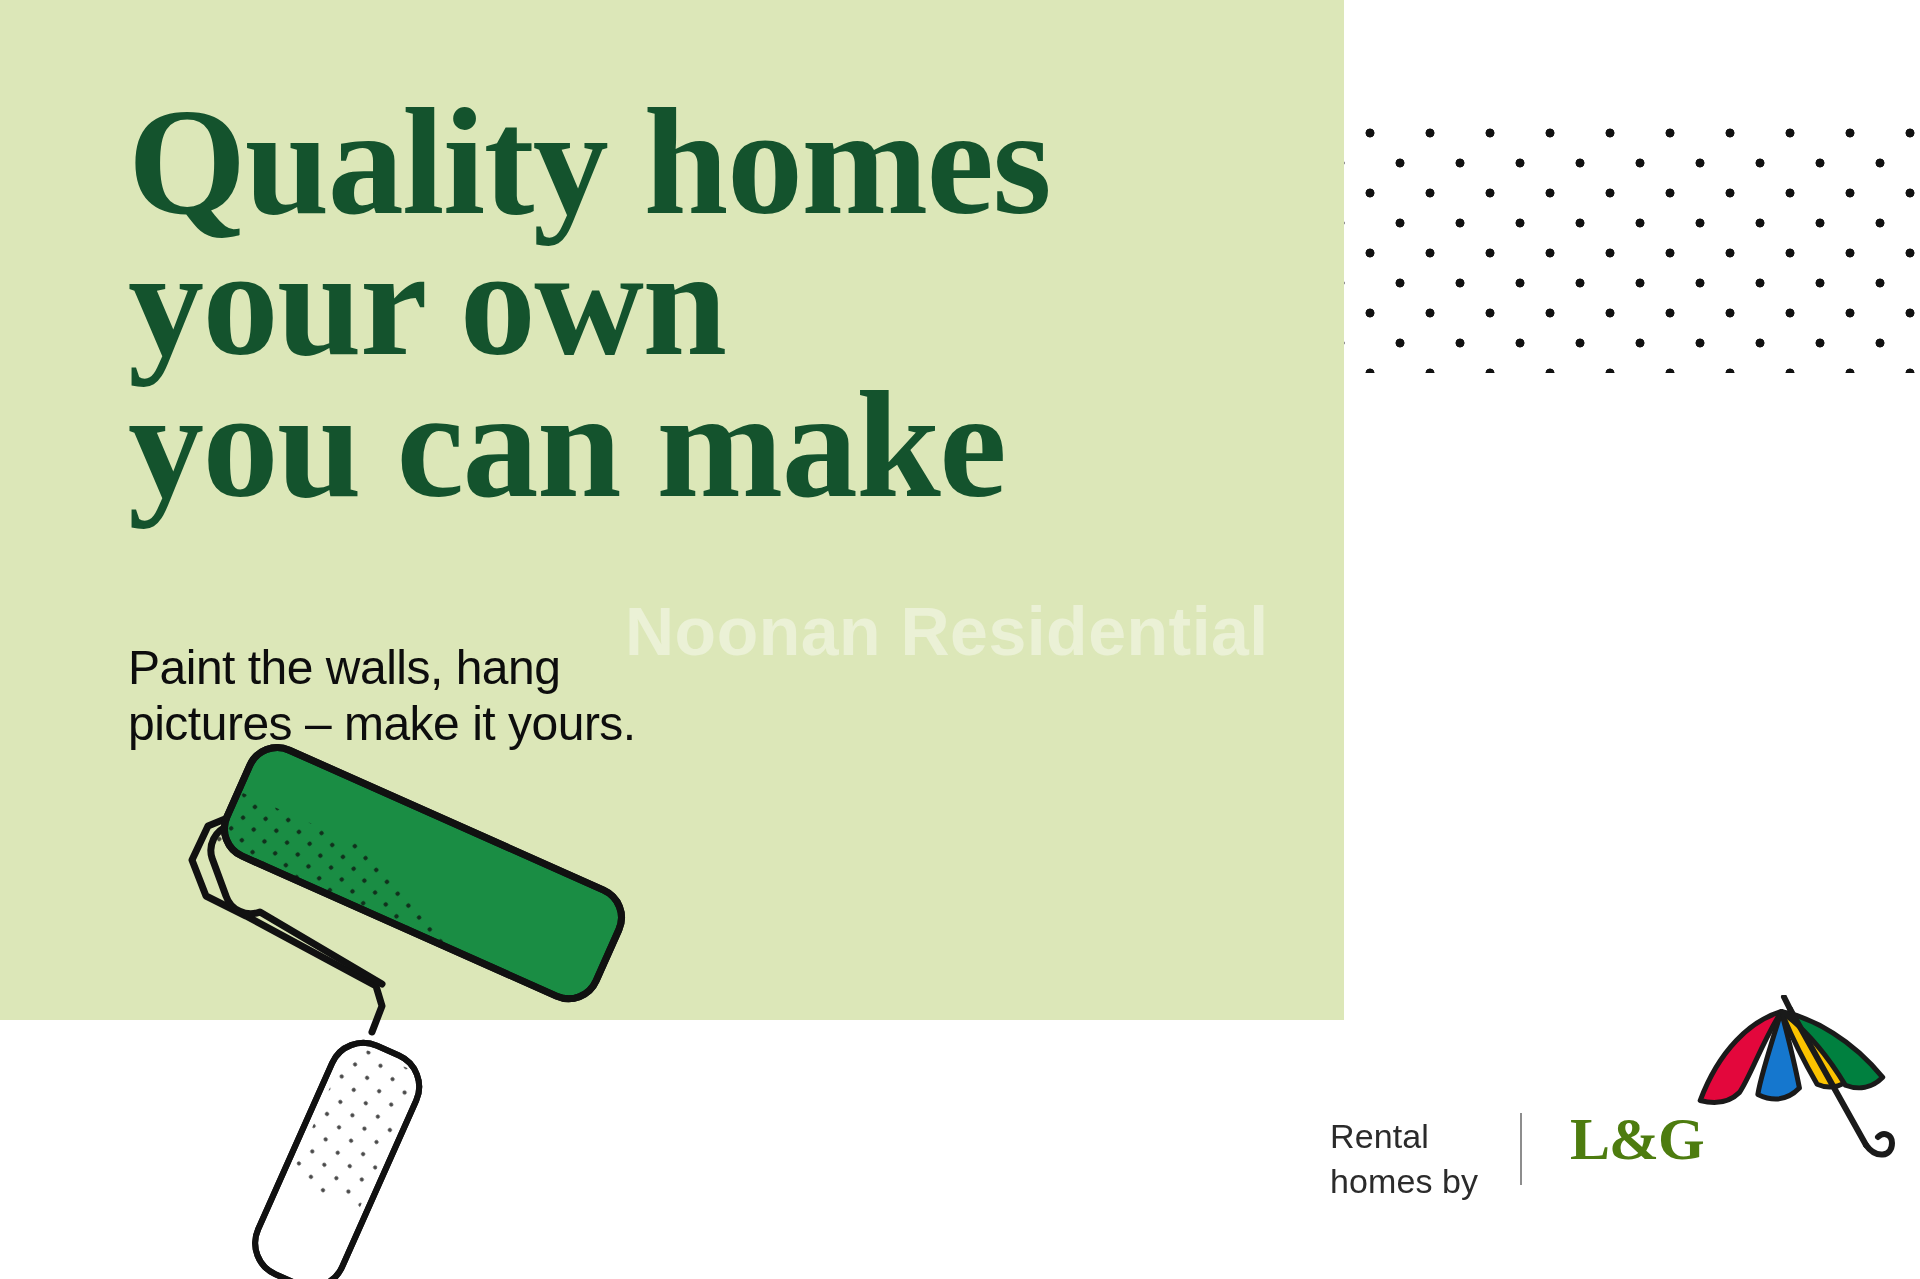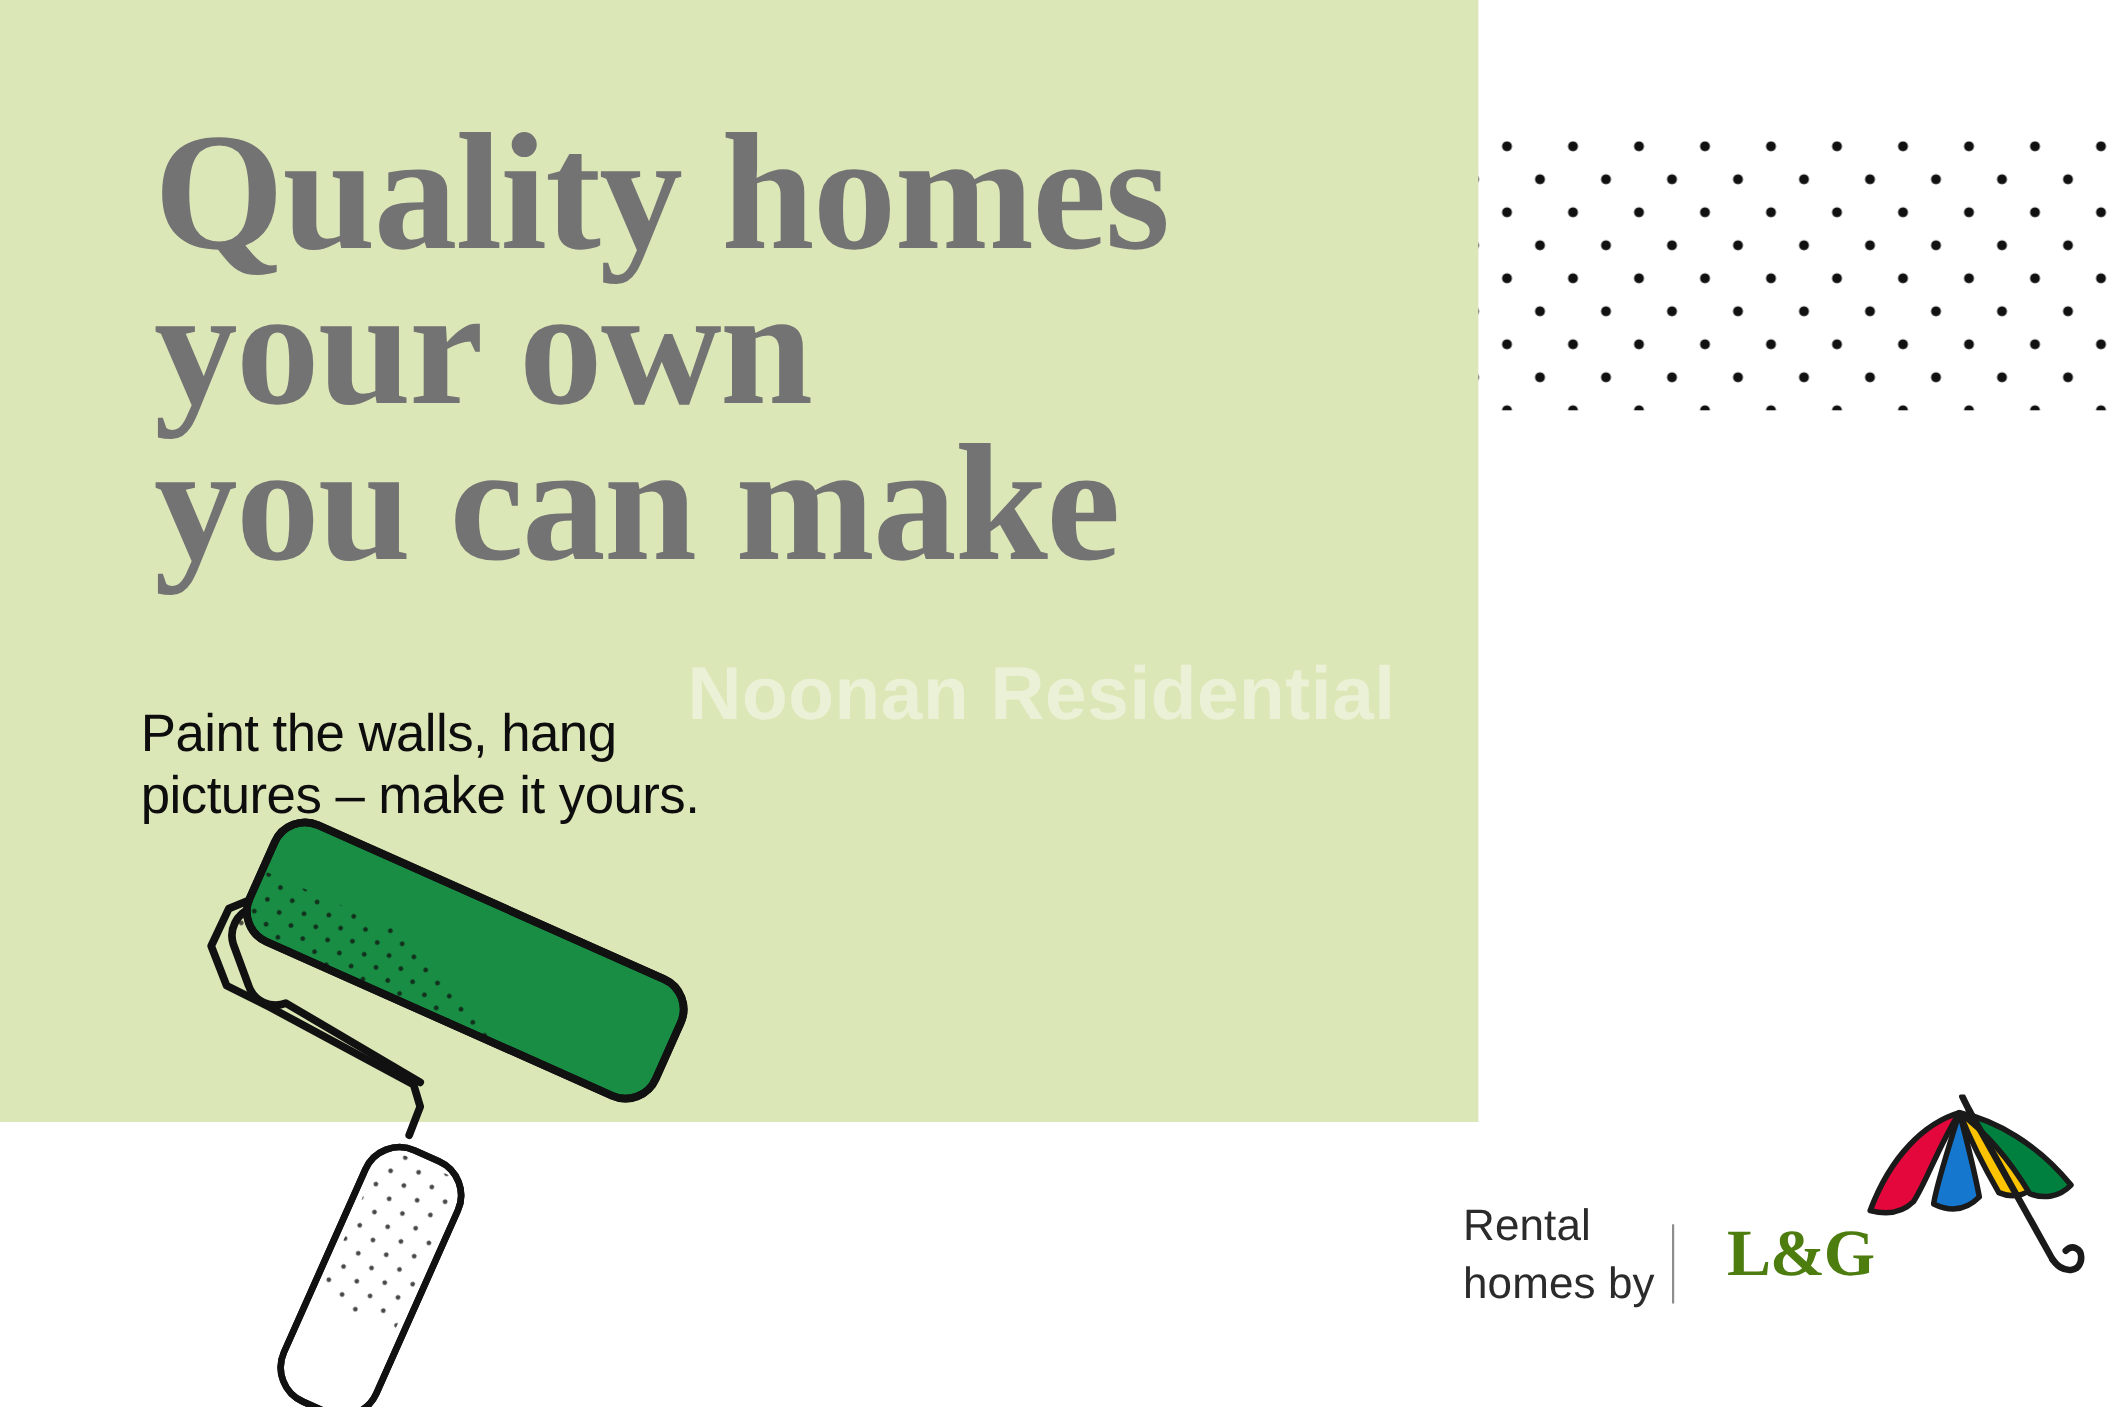--- a/index.html
+++ b/index.html
@@ -60,23 +60,23 @@
   
   .headline {
     position: absolute;
     left: 128px;
     top: 92px;
     width: 1120px;
     font-family: "Liberation Serif", "DejaVu Serif", serif;
     font-weight: 700;
     font-size: 152px;
     line-height: 0.93;
-    color: #737373;
+    color: #14532d;
     letter-spacing: -1.5px;
-    margin: 12px;
+    margin: 0;
   }
   .headline .ln { display: block; }
 
   
   .subhead {
     position: absolute;
     left: 128px;
     top: 640px;
     width: 1010px;
     font-family: "Liberation Sans", sans-serif;
@@ -102,22 +102,22 @@
   .logo-lockup {
     position: absolute;
     left: 1330px;
     top: 1005px;
     width: 590px;
     height: 230px;
   }
   .logo-byline {
     position: absolute;
     left: 0px;
-    top: 83px;
-    font-size: 40px;
+    top: 109px;
+    font-size: 34px;
     line-height: 1.32;
     color: #2b2b2b;
     letter-spacing: 0.1px;
   }
   .logo-byline .ln { display: block; }
   .logo-divider {
     position: absolute;
     left: 190px;
     top: 108px;
     width: 2px;

